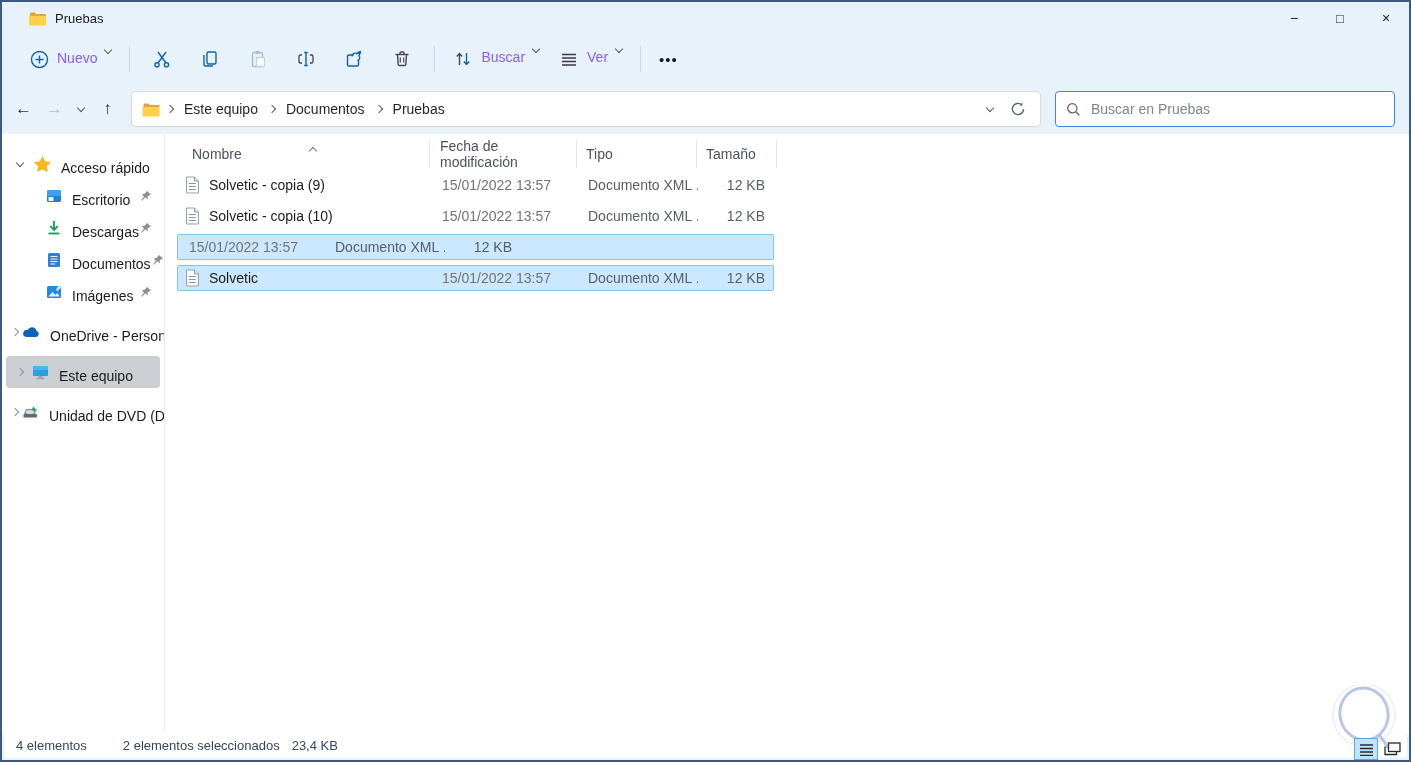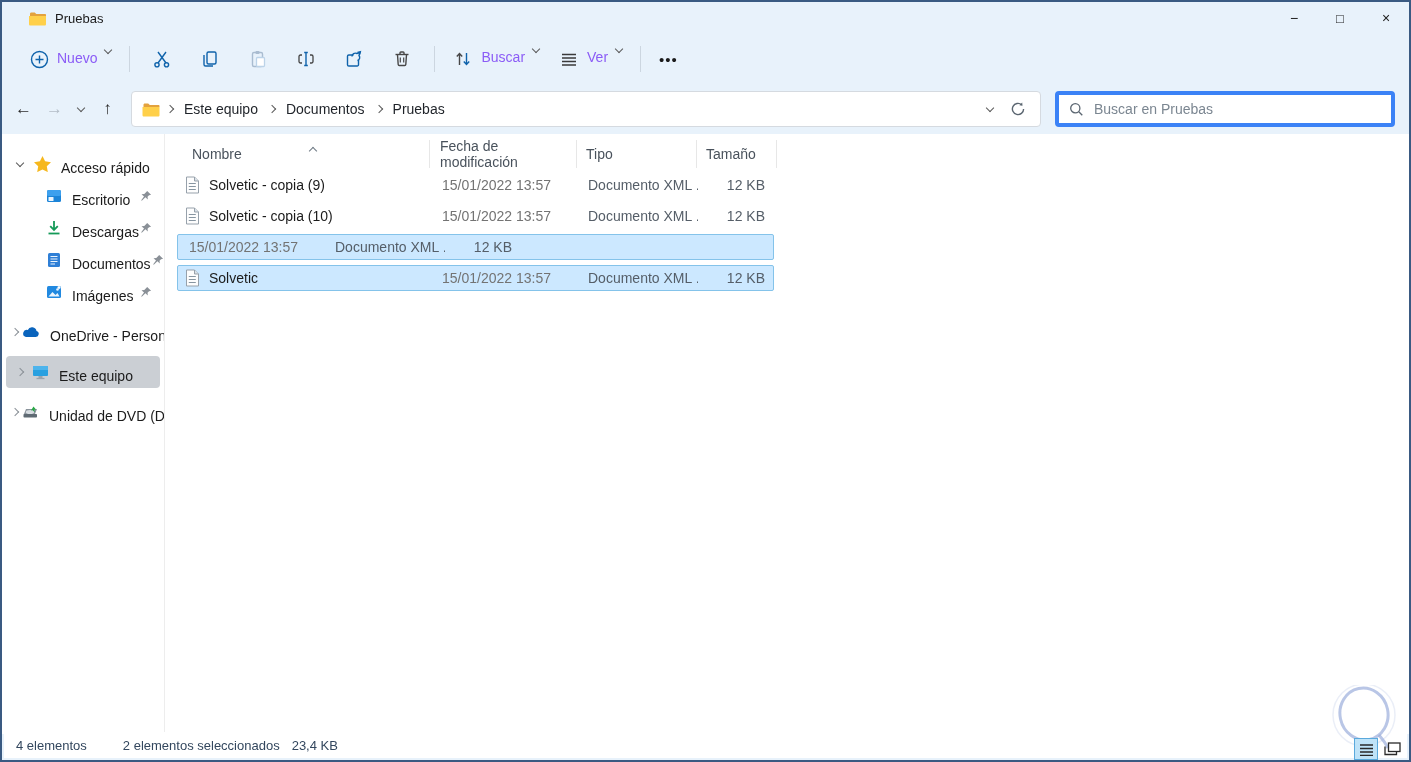--- a/index.html
+++ b/index.html
@@ -33,21 +33,21 @@
   .nav-btn{width:31px;height:32px;display:flex;align-items:center;justify-content:center;
     font-size:17px;color:#2b2b2b;}
   .nav-btn.disabled{color:#b3bdc7;}
   .nav-btn.small{width:22px;}
   .address-box{flex:1;height:36px;margin:0 14px 0 8px;background:#fff;
     border:1px solid #d5dae0;border-radius:4px;display:flex;align-items:center;padding:0 8px 0 10px;}
   .crumb{font-size:14px;color:#1f2329;padding:3px 8px;border-radius:3px;}
   .crumb-sep{margin:0 3px;color:#5f6b76;}
   .address-box .spacer{flex:1;}
   .addr-tail-btn{width:28px;height:28px;display:flex;align-items:center;justify-content:center;}
-  .search-box{width:340px;height:36px;background:#fff;border:4px solid #3b82f6;border-radius:4px;
+  .search-box{width:340px;height:36px;background:#fff;border:1px solid #3b82f6;border-radius:4px;
     display:flex;align-items:center;padding:0 10px;gap:10px;}
   .search-placeholder{font-size:14px;color:#7b8691;}
   
   .body{display:flex;height:600px;background:#fff;}
   .sidebar{width:163px;padding-top:14px;border-right:1px solid #ededed;overflow:hidden;}
   .side-item{display:flex;align-items:center;height:32px;font-size:14px;color:#1b1b1b;
     margin:0 4px;border-radius:4px;padding-left:6px;}
   .side-item .lbl{margin-left:10px;white-space:nowrap;margin-top:7px;}
   .side-item .chev-box{width:16px;display:flex;justify-content:center;color:#5a5a5a;}
   .side-item.child{padding-left:40px;margin-right:4px;}

